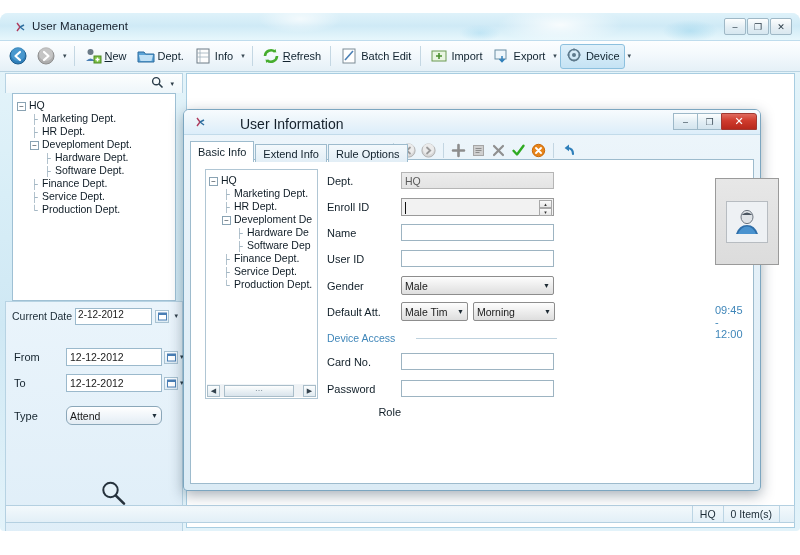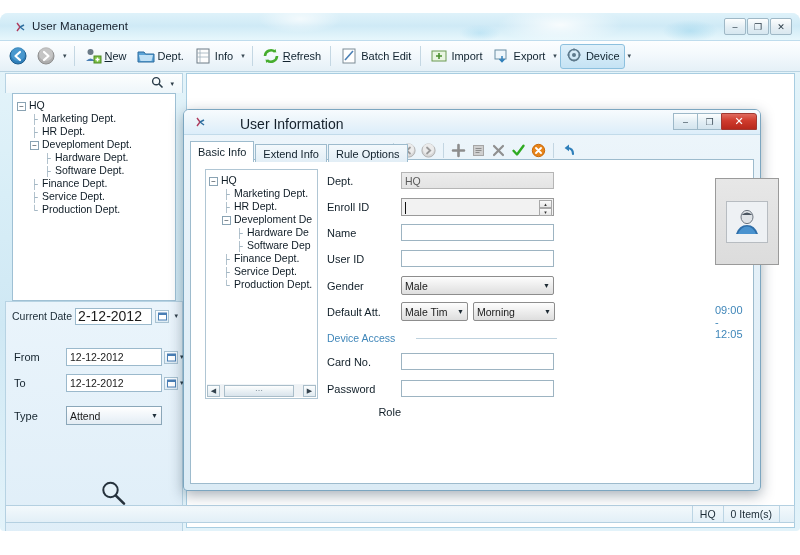--- a/index.html
+++ b/index.html
@@ -89,40 +89,40 @@
     background:linear-gradient(180deg,#eaf4fb,#dfeef8);
     border:1px solid #b7d3e3;
   }
   .cur-date-row{
     position:absolute; left:6px; top:5px; width:166px; height:18px;
     display:flex; align-items:center; gap:3px;
   }
   .mini-lbl{ font-size:10.5px; color:#1b2b36; }
   .date-field{
     flex:1; height:17px; background:#fff; border:1px solid #9bb9cc;
-    display:flex; align-items:flex-end; padding:0 2px; font-size:14px;
+    display:flex; align-items:flex-start; padding:0 2px; font-size:10px;
   }
   .date-field .val{ flex:1; }
   .cal-btn{
     width:14px;height:13px;border:1px solid #a8c2d2;
     background:linear-gradient(180deg,#fafdff,#dfecf4);
     display:flex;align-items:center;justify-content:center; cursor:pointer;
   }
   .dd-caret{ font-size:7px; color:#2d3d48; padding-left:2px; cursor:pointer; }
 
   .frow{ position:absolute; display:flex; align-items:center; }
   .frow .lab{ width:52px; font-size:11px; color:#15242e; }
   .frow .ctl{
     width:96px; height:18px; background:#fff; border:1px solid #9bb9cc;
     display:flex; align-items:center; padding:0 3px; font-size:10.5px;
   }
   .combo{
     width:96px;height:19px;
     background:linear-gradient(180deg,#ffffff,#eef4f9 60%,#e3ecf3);
-    border:1px solid #8ba7b9; border-radius:0;
+    border:1px solid #8ba7b9; border-radius:6px;
     display:flex;align-items:center; padding:0 3px; font-size:10.5px; cursor:pointer;
   }
   .combo .cv{ flex:1; }
   .combo .ca{ font-size:7px; color:#1f2f3a; }
 
   #search-btn{
     position:absolute; left:58px; top:176px; width:64px;
     display:flex;flex-direction:column;align-items:flex-end;gap:0;cursor:pointer;
   }
   #search-btn .lbl{ font-size:11px; color:#10212b; }
@@ -722,19 +722,19 @@
           <div id="photo-box">
             <div id="photo-inner">
               <svg width="30" height="30" viewBox="0 0 30 30">
                 <ellipse cx="15" cy="10" rx="6" ry="6.6" fill="#dfe3e7" stroke="#6d7681"></ellipse>
                 <path d="M9.5 8 q5.5-5 11 0" fill="#4a5561"></path>
                 <path d="M4 27 q3-9 11-9 q8 0 11 9 z" fill="#2f6ea8"></path>
                 <path d="M6 27 q3-7.5 9-7.5 q6 0 9 7.5 z" fill="#4a93cf"></path>
               </svg>
             </div>
           </div>
-          <div id="time-range">09:00 - 12:05</div>
+          <div id="time-range">09:45 - 12:00</div>
 
         </div>
       </div>
     </div>
   </div>
 </div>
 
 </body></html>

